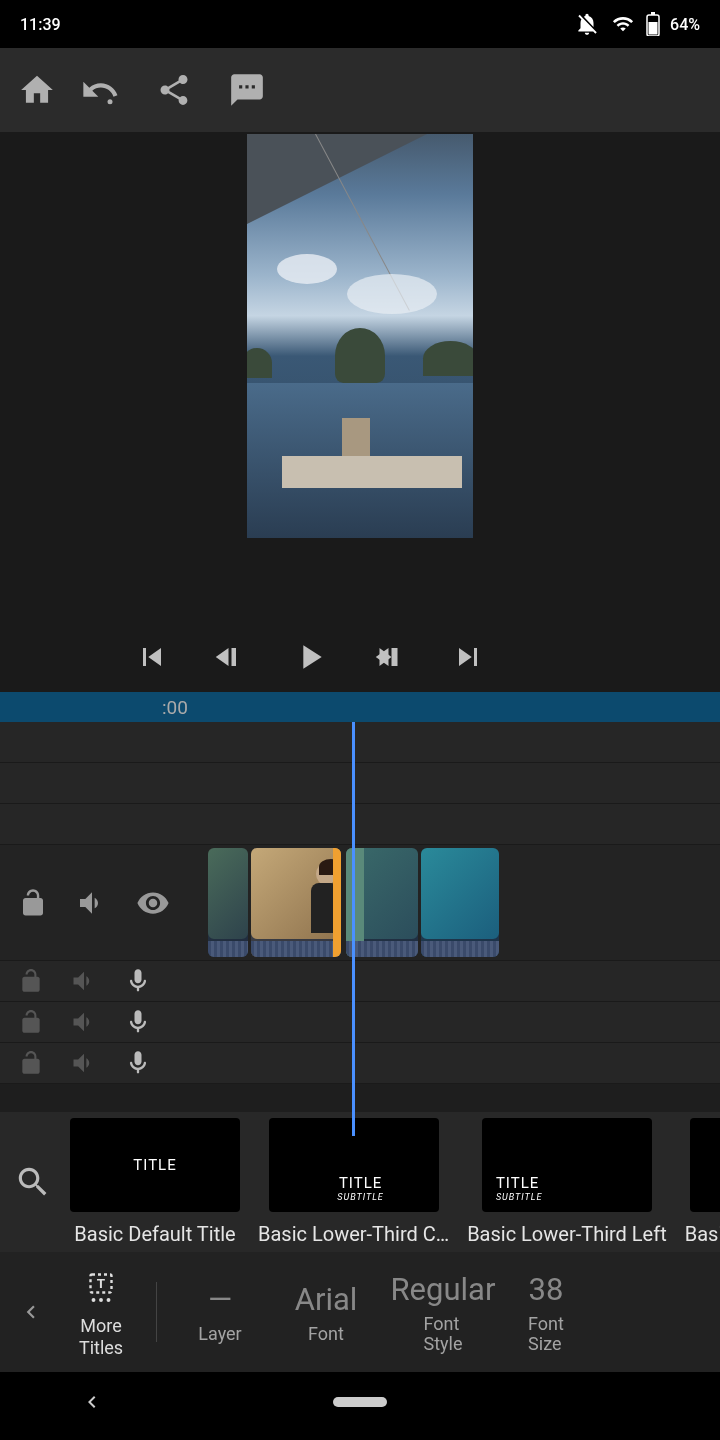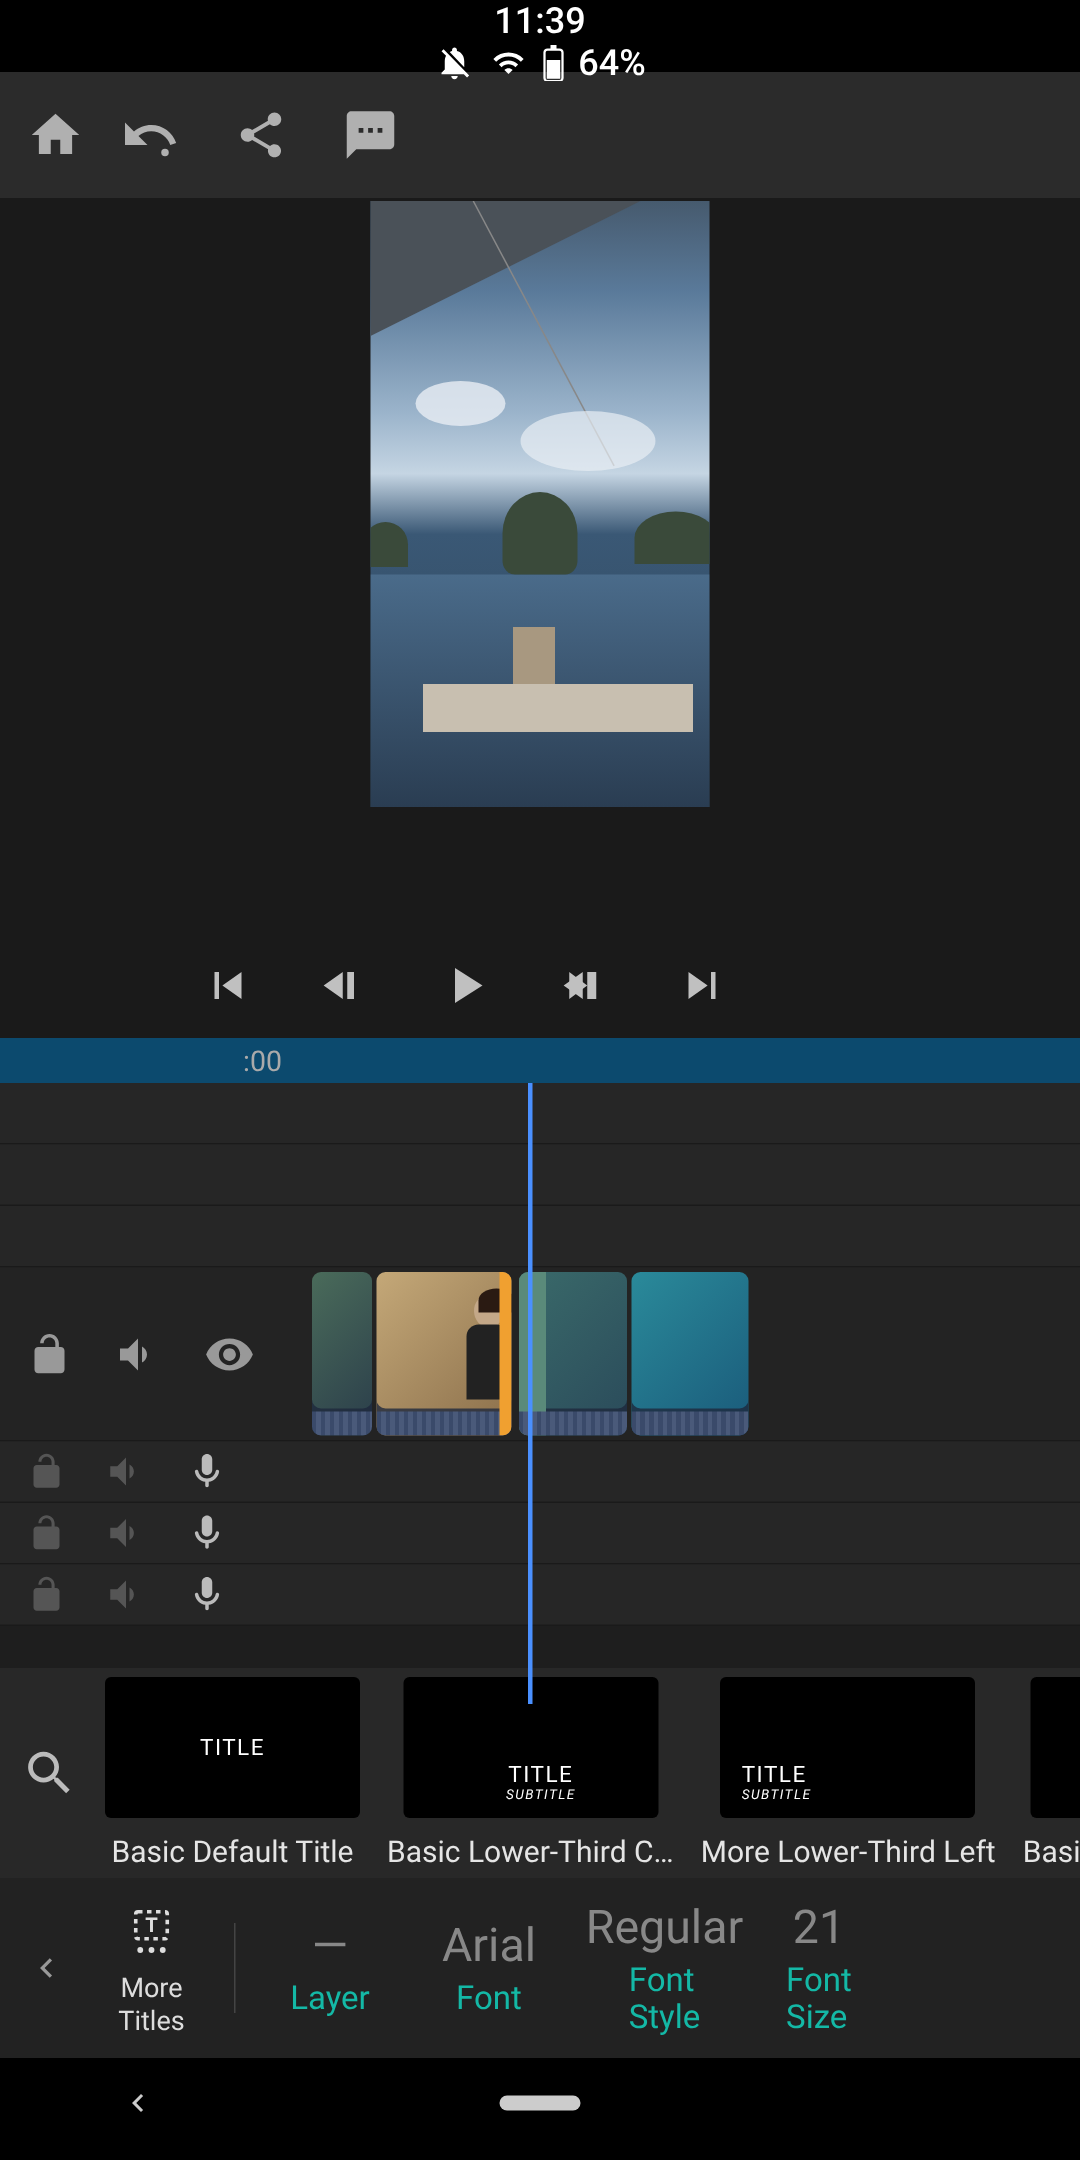--- a/index.html
+++ b/index.html
@@ -1,19 +1,19 @@
 <!DOCTYPE html>
 <html><head>
 <meta charset="utf-8">
 <style>
   * { box-sizing: border-box; margin: 0; padding: 0; }
   html, body { width: 720px; height: 1440px; background: #000; font-family: -apple-system, BlinkMacSystemFont, 'Segoe UI', Roboto, sans-serif; overflow: hidden; color: #ccc; }
   
   
-  .status-bar { height: 48px; background: #000; display: flex; justify-content: space-between; align-items: center; padding: 0 20px; color: #fff; font-size: 24px; font-weight: 500; flex-direction: column; }
+  .status-bar { height: 48px; background: #000; display: flex; justify-content: space-between; align-items: center; padding: 0 20px; color: #fff; font-size: 16px; font-weight: 500; }
   .status-right { display: flex; align-items: center; gap: 10px; }
   .status-right svg { fill: #fff; }
   
   
   .app-bar { height: 84px; background: #2b2b2b; display: flex; align-items: center; padding: 0 18px; gap: 24px; }
   .app-bar .title { flex: 1; font-size: 28px; color: #e0e0e0; font-weight: 400; }
   .app-bar svg { fill: #b0b0b0; }
   .app-bar .right-icons { display: flex; gap: 36px; align-items: center; }
   
   
@@ -83,21 +83,21 @@
   .back-chev { width: 42px; display: flex; justify-content: center; }
   .back-chev svg { fill: #999; }
   .tool-item { display: flex; flex-direction: column; align-items: center; justify-content: center; gap: 6px; padding: 6px 10px; border-radius: 10px; min-width: 82px; }
   .tool-item.active { background: #3a3a3a; }
   .tool-item .label { font-size: 18px; color: #ddd; line-height: 1.1; text-align: center; }
   .tool-item svg { fill: #ddd; }
   .tool-item .iconbox { height: 44px; display:flex; align-items:center; justify-content:center; }
   .divider-v { width: 1px; height: 60px; background: #444; margin: 0 6px; }
   .text-tool { display:flex; flex-direction:column; align-items:center; gap:6px; min-width: 98px; }
   .text-tool .val { font-size: 31px; color: #888; }
-  .text-tool .lbl { font-size: 22px; color: #14b8a6; line-height:1.1; }
+  .text-tool .lbl { font-size: 18px; color: #a3a3a3; line-height:1.1; }
   
   
   .nav-bar { height: 60px; background: #000; display: flex; justify-content: space-between; align-items: center; padding: 0 80px; position: relative; }
   .nav-pill { width: 54px; height: 10px; background: #ccc; border-radius: 5px; position:absolute; left:50%; transform:translateX(-50%); }
   .nav-bar svg { fill: #ccc; }
   
   .person { position:absolute; left:60px; top:15px; width:30px; height:75px; }
   .person .head { width:20px; height:22px; background:#c4a888; border-radius:50%; position:absolute; top:0; left:5px; }
   .person .body { width:28px; height:50px; background:#222; position:absolute; top:20px; border-radius:8px 8px 0 0; }
   .hair { position:absolute; top:-4px; left:3px; width:24px; height:16px; background:#2a1a12; border-radius:50% 50% 0 0; }
@@ -285,21 +285,21 @@
         <span class="t-main">TITLE</span>
         <span class="t-sub">SUBTITLE</span>
       </div>
     <span class="preset-label">Basic Lower-Third C…</span>
   </div>
   <div class="preset">
     <div class="preset-thumb lower">
         <span class="t-main">TITLE</span>
         <span class="t-sub">SUBTITLE</span>
       </div>
-    <span class="preset-label">More Lower-Third Left</span>
+    <span class="preset-label">Basic Lower-Third Left</span>
   </div>
   <div class="preset">
     <div class="preset-thumb" style="width:80px;"></div>
     <span class="preset-label">Basic Low</span>
   </div>
 </div>
 
 <div class="bottom-bar">
   <div class="back-chev">
     <svg width="26" height="44" viewBox="0 0 24 24">
@@ -326,21 +326,21 @@
   </div>
   <div class="text-tool">
     <span class="val">Arial</span>
     <span class="lbl">Font</span>
   </div>
   <div class="text-tool" style="min-width:120px">
     <span class="val">Regular</span>
     <div><span class="lbl">Font</span><br><span class="lbl">Style</span></div>
   </div>
   <div class="text-tool" style="min-width:70px">
-    <span class="val">21</span>
+    <span class="val">38</span>
     <div><span class="lbl">Font</span><br><span class="lbl">Size</span></div>
   </div>
 </div>
 
 <div class="nav-bar">
   <svg width="24" height="24" viewBox="0 0 24 24">
       <path d="M15.41 7.41L14 6l-6 6 6 6 1.41-1.41L10.83 12z"></path>
     </svg>
   <div class="nav-pill"></div>
   <div style="width:24px"></div>

